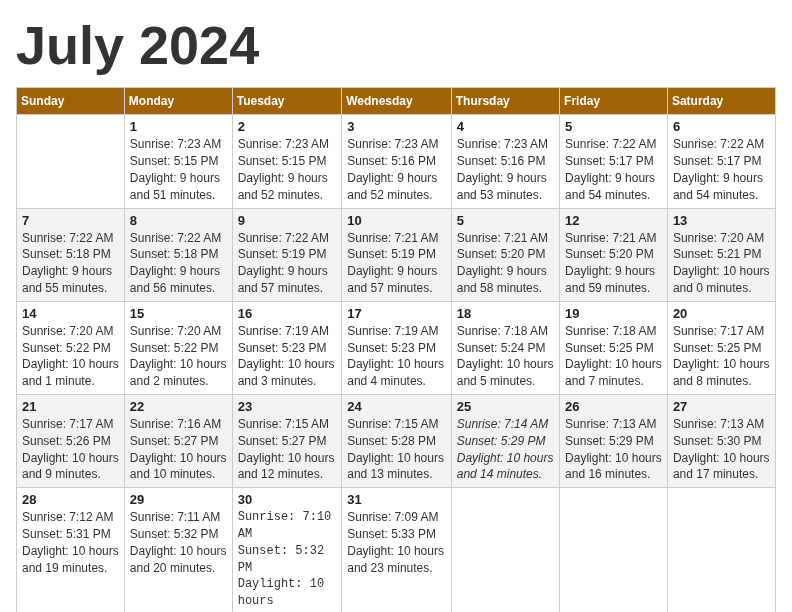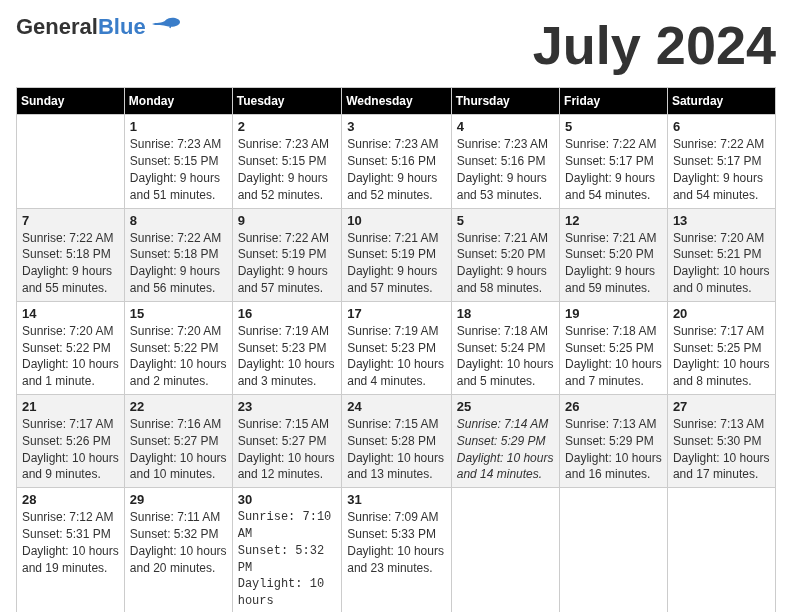--- a/index.html
+++ b/index.html
@@ -34,21 +34,21 @@
       font-size: 16px;
       color: #555;
       font-weight: normal;
     }
     table {
       width: 100%;
       border-collapse: collapse;
       font-size: 11px;
     }
     thead tr th {
-      background-color: #000000;
+      background-color: #a16207;
       color: #fff;
       padding: 6px 4px;
       text-align: left;
       font-size: 12px;
       border: 1px solid #ccc;
     }
     tbody tr td {
       border: 1px solid #ccc;
       padding: 4px 5px;
       vertical-align: top;
@@ -72,31 +72,20 @@
       line-height: 1.4;
     }
     .empty-cell {
       background: #fff !important;
     }
   </style>
 </head>
 <body>
 
 <div class="header-area">
-  <div class="logo">
-    <div style="display:flex; align-items:center; gap:4px;">
-      <div style="font-size:22px; font-weight:bold; color:#333; line-height:1;">
-        <span style="color:#333;">General</span><span style="color:#3a7dc9;">Blue</span>
-      </div>
-      <svg width="32" height="22" viewBox="0 0 32 22">
-        <path d="M16 4 C20 0, 30 2, 30 6 C30 10, 22 12, 16 10 C10 8, 6 10, 2 8 C6 6, 12 8, 16 4Z" fill="#3a7dc9"></path>
-        <path d="M16 4 C18 6, 22 8, 20 12" stroke="#3a7dc9" stroke-width="1.5" fill="none"></path>
-      </svg>
-    </div>
-  </div>
   <div class="title-area">
     <div class="month-title">July 2024</div>
   </div>
 </div>
 
 <table>
   <thead>
     <tr>
     <th>Sunday</th>
         <th>Monday</th>

